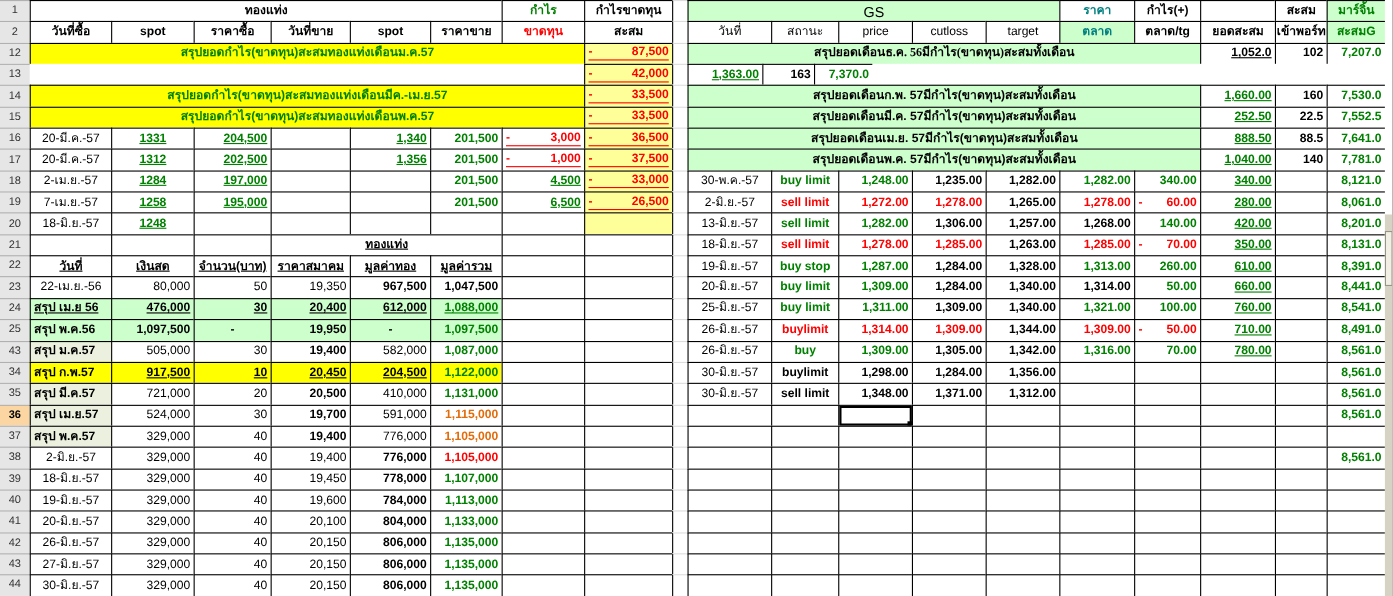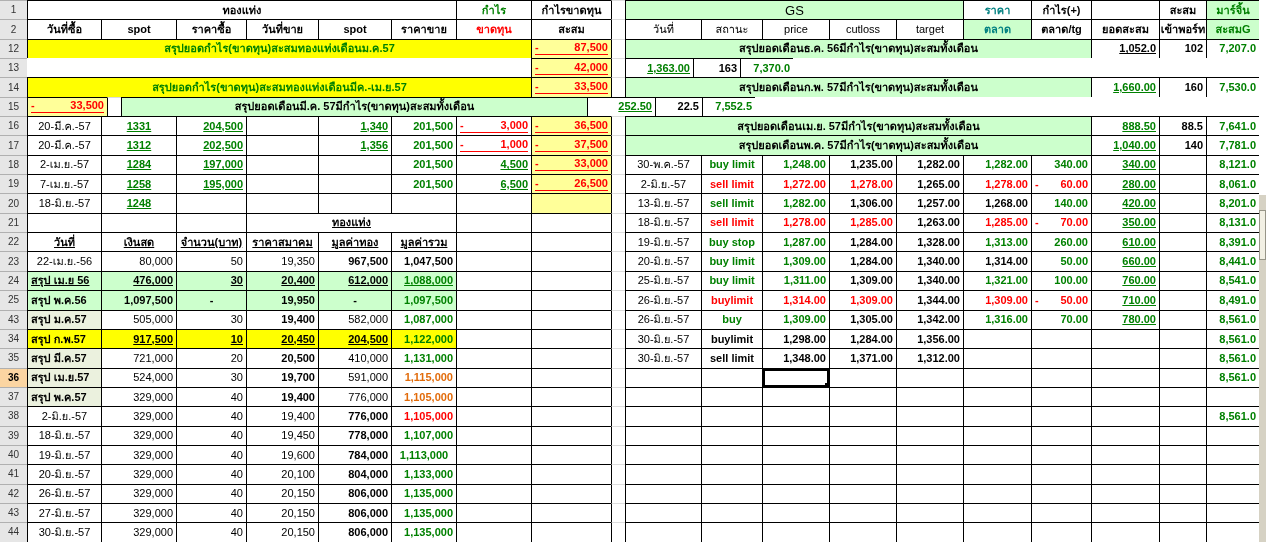--- a/index.html
+++ b/index.html
@@ -131,21 +131,21 @@
         <div class="c b g ctr bg-y" style="width: 504px; flex: 0 0 504px;">
           <span class="txt">สรุปยอดกำไร(ขาดทุน)สะสมทองแท่งเดือนม.ค.57</span>
         </div>
         <div class="c neg r u b bg-py" style="width: 80px; flex: 0 0 80px;">
           <span class="accw">
             <span class="dash">-</span>
             <span class="val">87,500</span>
           </span>
         </div>
         <div class="c sep" style="width: 14px; flex: 0 0 14px;"></div>
-        <div class="c b ctr bg-lg" style="width: 466px; flex: 0 0 466px;">
+        <div class="c b ctr bg-lg" style="width: 466px; flex: 0 0 466px; font-family: Liberation Serif, serif;">
           <span class="txt">สรุปยอดเดือนธ.ค. 56มีกำไร(ขาดทุน)สะสมทั้งเดือน</span>
         </div>
         <div class="c b u rt" style="width: 68px; flex: 0 0 68px;">
           <span class="txt">1,052.0</span>
         </div>
         <div class="c b rt" style="width: 47px; flex: 0 0 47px;">
           <span class="txt">102</span>
         </div>
         <div class="c b g rt" style="width: 53px; flex: 0 0 53px; padding-left: 12px;">
           <span class="txt">7,207.0</span>
@@ -193,20 +193,23 @@
         </div>
         <div class="c b rt" style="width: 47px; flex: 0 0 47px;">
           <span class="txt">160</span>
         </div>
         <div class="c b g rt" style="width: 53px; flex: 0 0 53px;">
           <span class="txt">7,530.0</span>
         </div>
       </div>
       <div class="row">
         <div class="c rn">15</div>
+        <div class="c b g ctr bg-y" style="width: 504px; flex: 0 0 504px;">
+          <span class="txt">สรุปยอดกำไร(ขาดทุน)สะสมทองแท่งเดือนพ.ค.57</span>
+        </div>
         <div class="c neg r u b bg-py" style="width: 80px; flex: 0 0 80px;">
           <span class="accw">
             <span class="dash">-</span>
             <span class="val">33,500</span>
           </span>
         </div>
         <div class="c sep" style="width: 14px; flex: 0 0 14px;"></div>
         <div class="c b ctr bg-lg" style="width: 466px; flex: 0 0 466px;">
           <span class="txt">สรุปยอดเดือนมี.ค. 57มีกำไร(ขาดทุน)สะสมทั้งเดือน</span>
         </div>
@@ -1013,21 +1016,21 @@
         </div>
         <div class="c rt" style="width: 70px; flex: 0 0 70px;">
           <span class="txt">40</span>
         </div>
         <div class="c rt" style="width: 72px; flex: 0 0 72px;">
           <span class="txt">19,600</span>
         </div>
         <div class="c b rt" style="width: 73px; flex: 0 0 73px;">
           <span class="txt">784,000</span>
         </div>
-        <div class="c b g rt" style="width: 65px; flex: 0 0 65px; justify-content: center;">
+        <div class="c b g rt" style="width: 65px; flex: 0 0 65px;">
           <span class="txt">1,113,000</span>
         </div>
         <div class="c" style="width: 75px; flex: 0 0 75px;"></div>
         <div class="c" style="width: 80px; flex: 0 0 80px;"></div>
         <div class="c sep" style="width: 14px; flex: 0 0 14px;"></div>
         <div class="c" style="width: 76px; flex: 0 0 76px;"></div>
         <div class="c" style="width: 61px; flex: 0 0 61px;"></div>
         <div class="c" style="width: 67px; flex: 0 0 67px;"></div>
         <div class="c" style="width: 67px; flex: 0 0 67px;"></div>
         <div class="c" style="width: 67px; flex: 0 0 67px;"></div>

